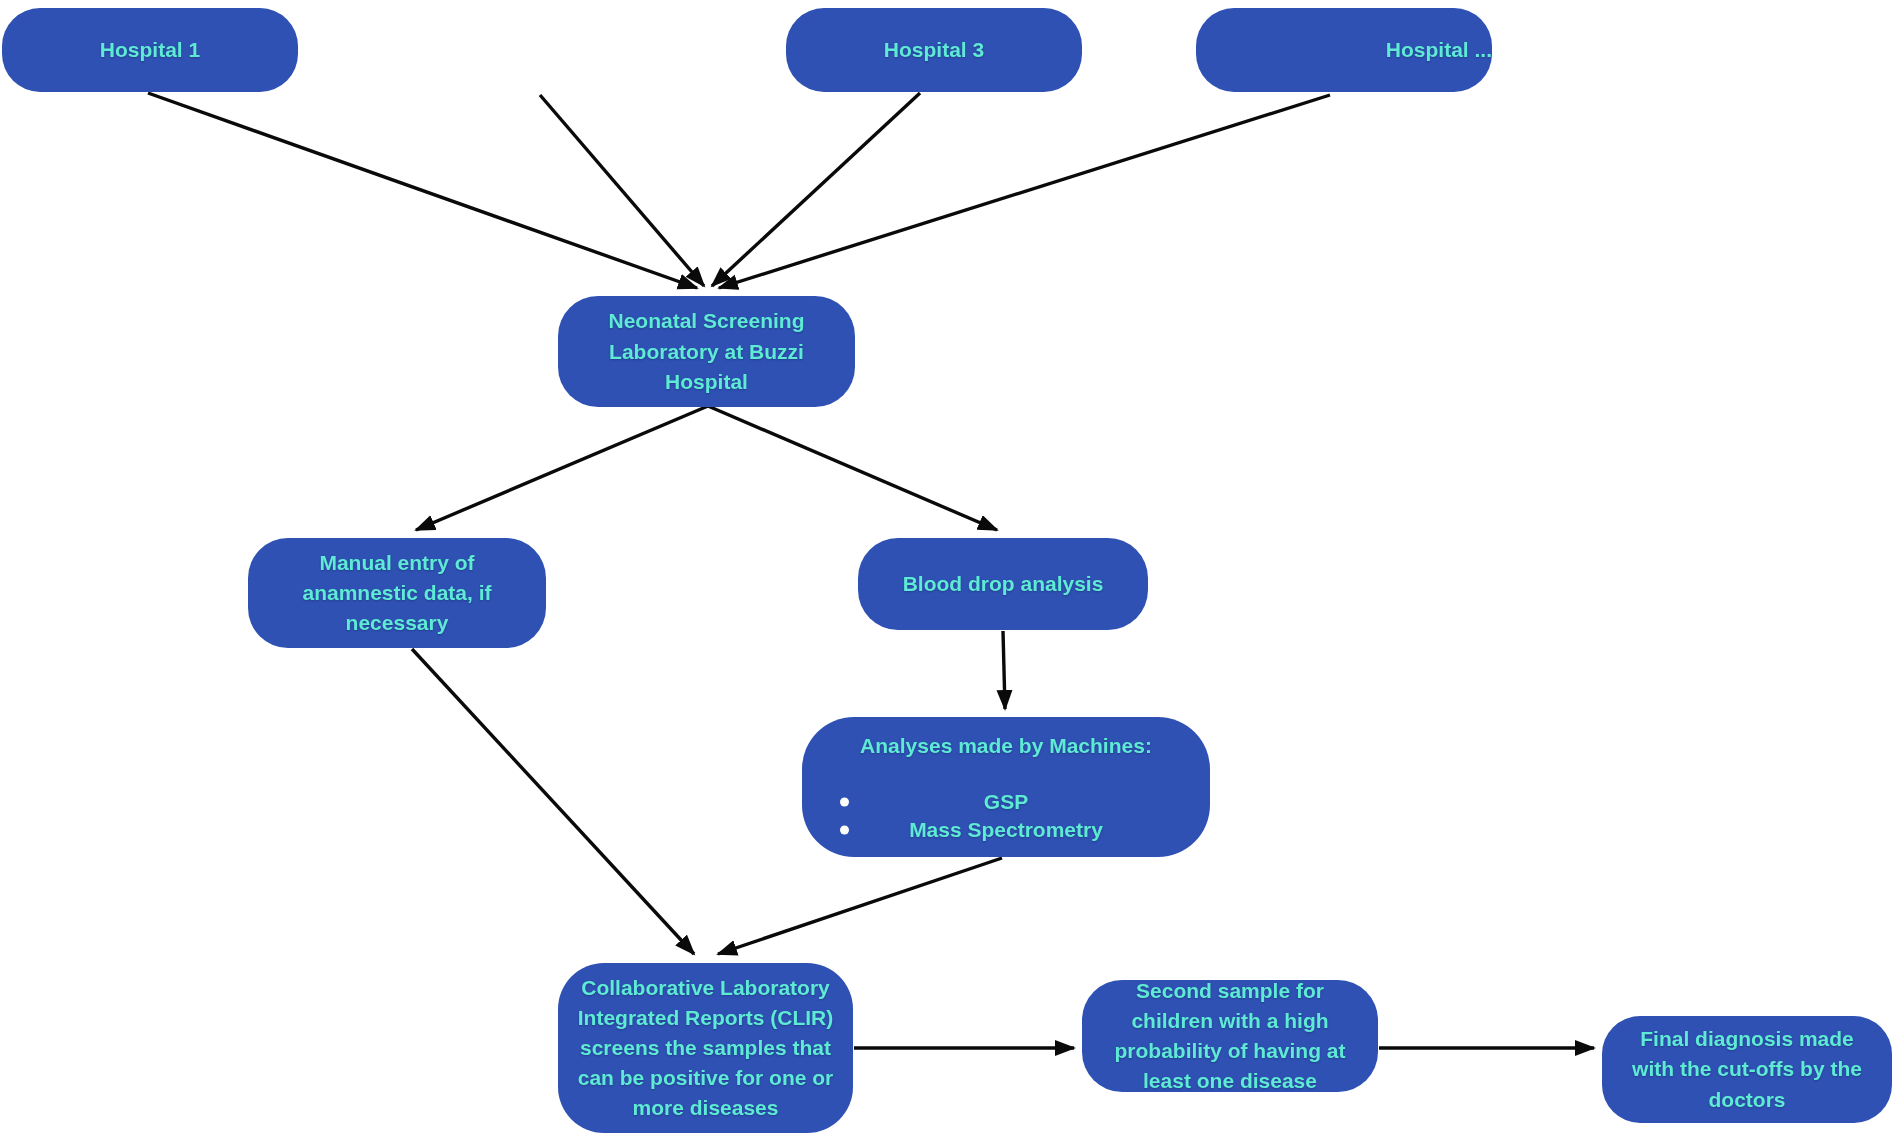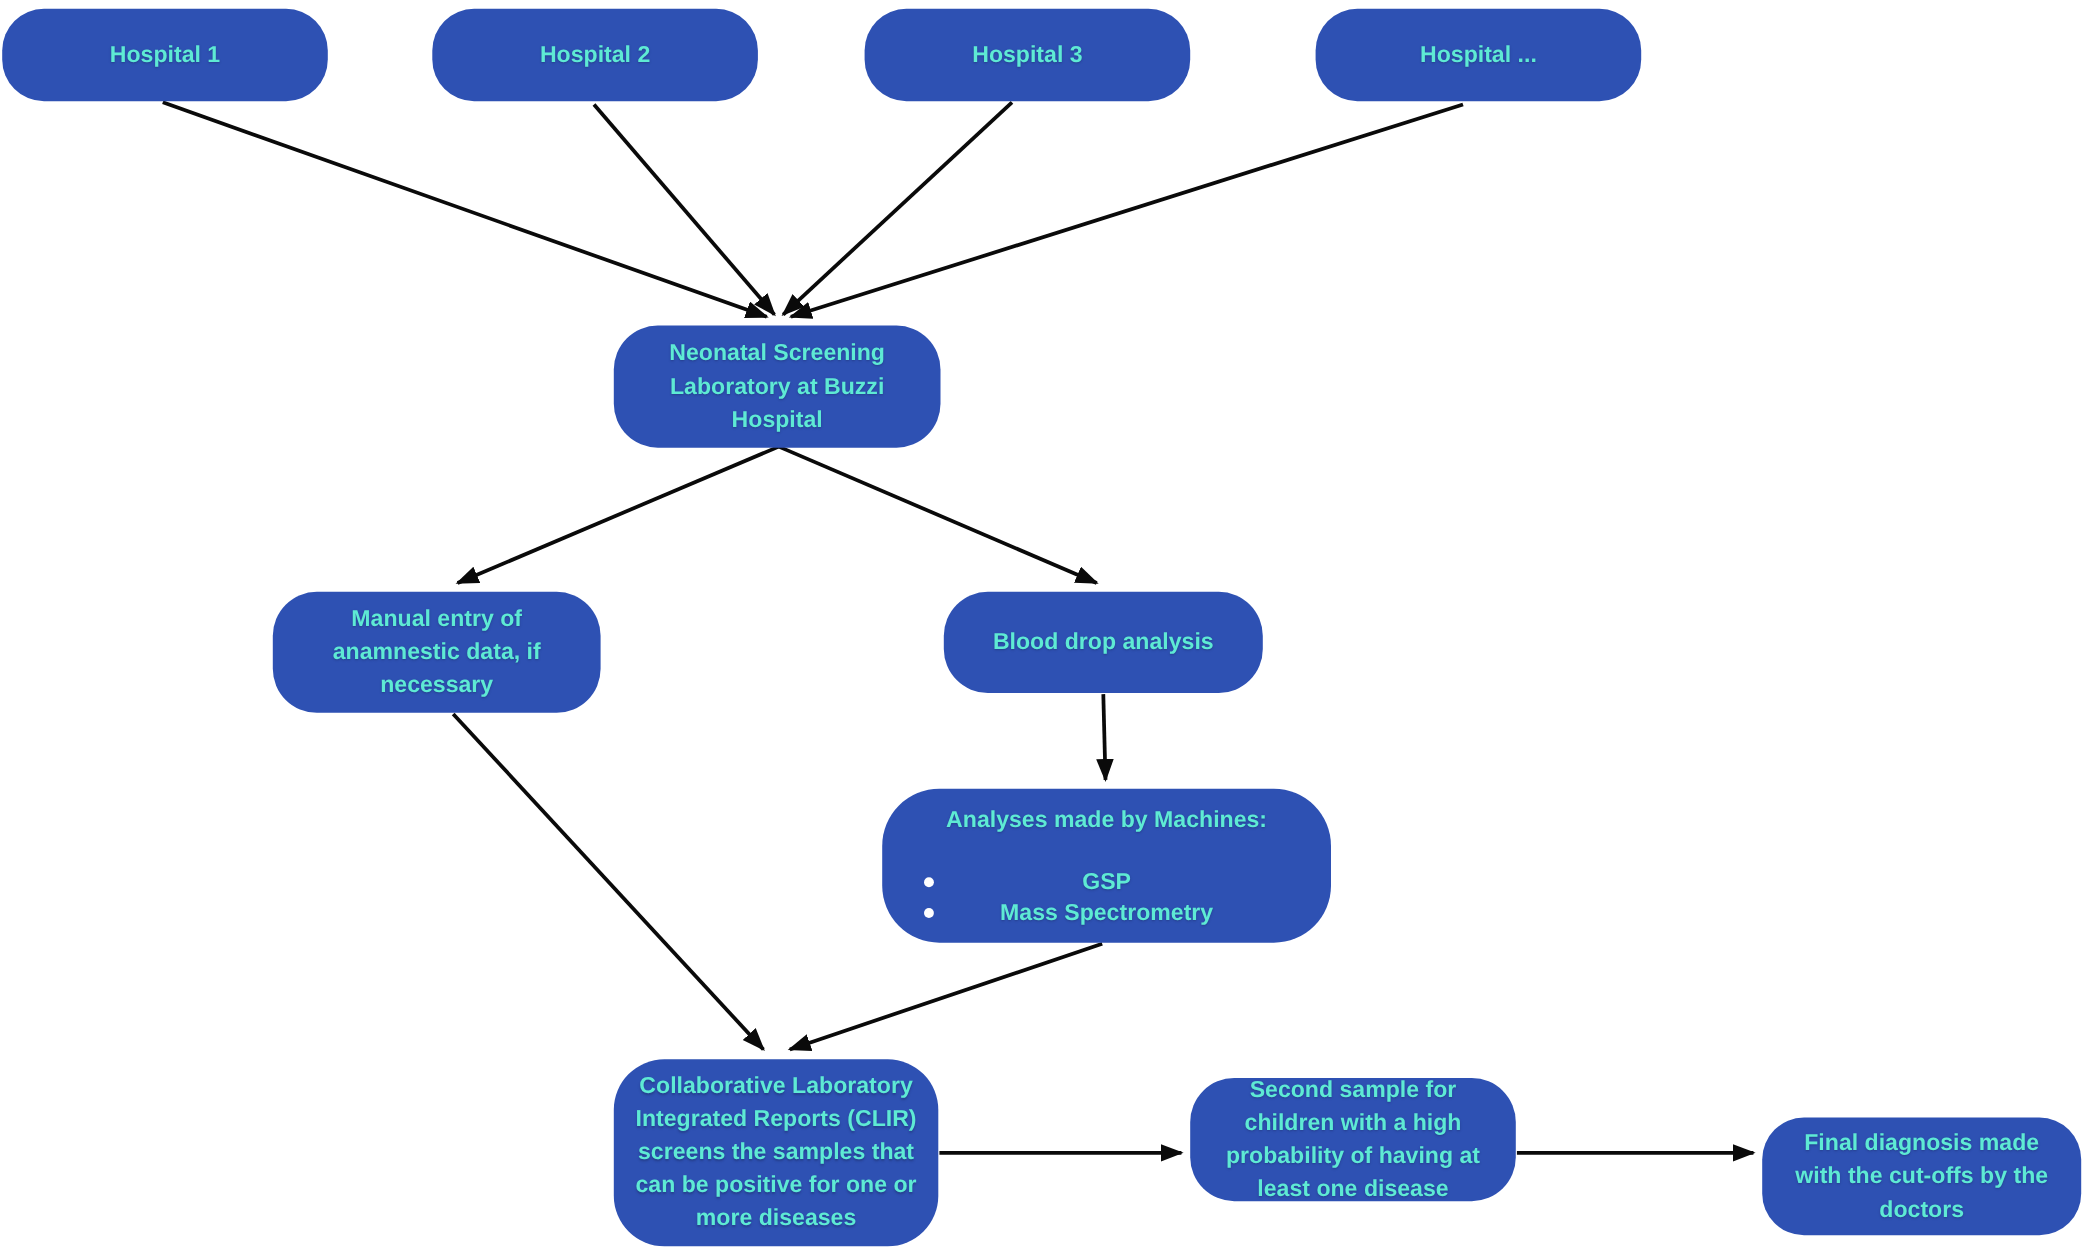--- a/index.html
+++ b/index.html
@@ -23,21 +23,21 @@
     display:flex;
     align-items:center;
     justify-content:center;
     border-radius:40px;
     text-shadow:0 1px 2px rgba(20,30,70,0.35);
   }
   
   .n-h1{left:2px;  top:8px; width:296px;height:84px;border-radius:38px;}
   .n-h2{left:393px; top:8px; width:296px;height:84px;border-radius:38px;}
   .n-h3{left:786px; top:8px; width:296px;height:84px;border-radius:38px;}
-  .n-h4{left:1196px;top:8px; width:296px;height:84px;border-radius:38px;}
+  .n-h4{left:1196px;top:8px; width:296px;height:84px;border-radius:38px;justify-content:flex-end;}
   
   .n-neo   {left:558px; top:296px;width:297px;height:111px;padding:12px 22px;}
   .n-manual{left:248px; top:538px;width:298px;height:110px;padding:0 28px;}
   .n-blood {left:858px; top:538px;width:290px;height:92px; padding:0 20px;}
   .n-mach  {left:802px; top:717px;width:408px;height:140px;border-radius:52px;
             display:block;padding:14px 16px 0 16px;}
   
   .n-clir  {left:558px; top:963px;width:295px;height:170px;padding:12px 9px; border-radius:46px;}
   .n-second{left:1082px;top:980px;width:296px;height:112px;padding:0 18px;}
   .n-final {left:1602px;top:1016px;width:290px;height:107px;padding:0 21px;border-radius:38px;}
@@ -77,23 +77,20 @@
       <line x1="412" y1="649" x2="694" y2="954" marker-end="url(#ah)"></line>
       <line x1="1002" y1="858" x2="718" y2="954" marker-end="url(#ah)"></line>
       <line x1="854" y1="1048" x2="1074" y2="1048" marker-end="url(#ah)"></line>
       <line x1="1379" y1="1048" x2="1594" y2="1048" marker-end="url(#ah)"></line>
     </g>
   </svg>
 
   <div class="node n-h1">
     <span>Hospital 1</span>
   </div>
-  <div class="node n-h2">
-    <span>Hospital 2</span>
-  </div>
   <div class="node n-h3">
     <span>Hospital 3</span>
   </div>
   <div class="node n-h4">
     <span>Hospital ...</span>
   </div>
 
   <div class="node n-neo">
     <span>Neonatal Screening Laboratory at Buzzi Hospital</span>
   </div>

